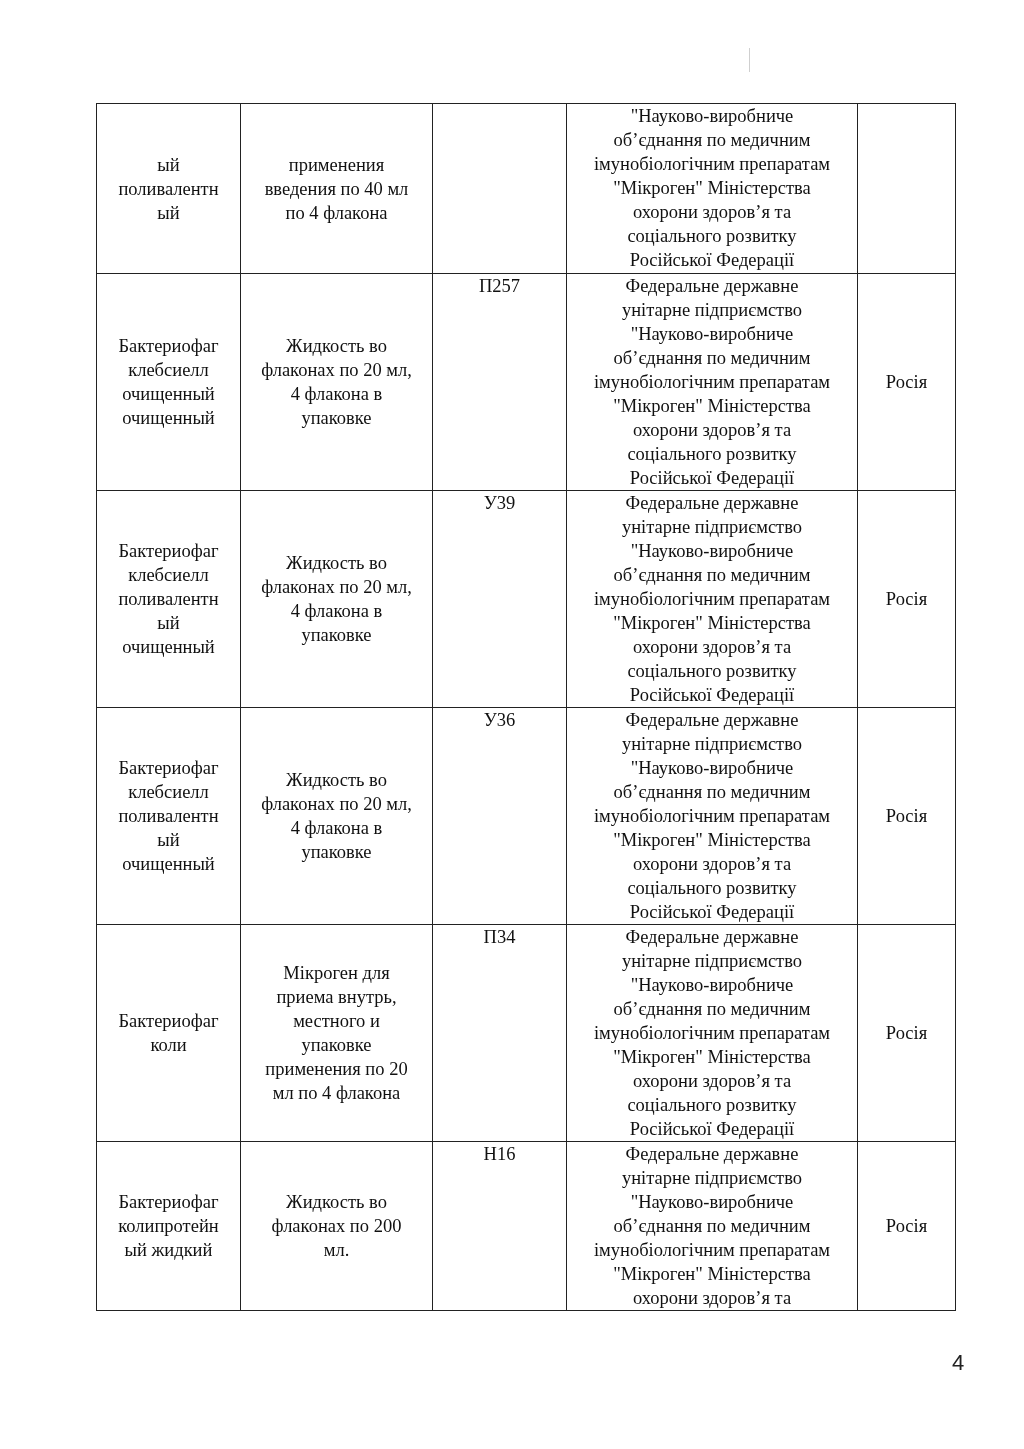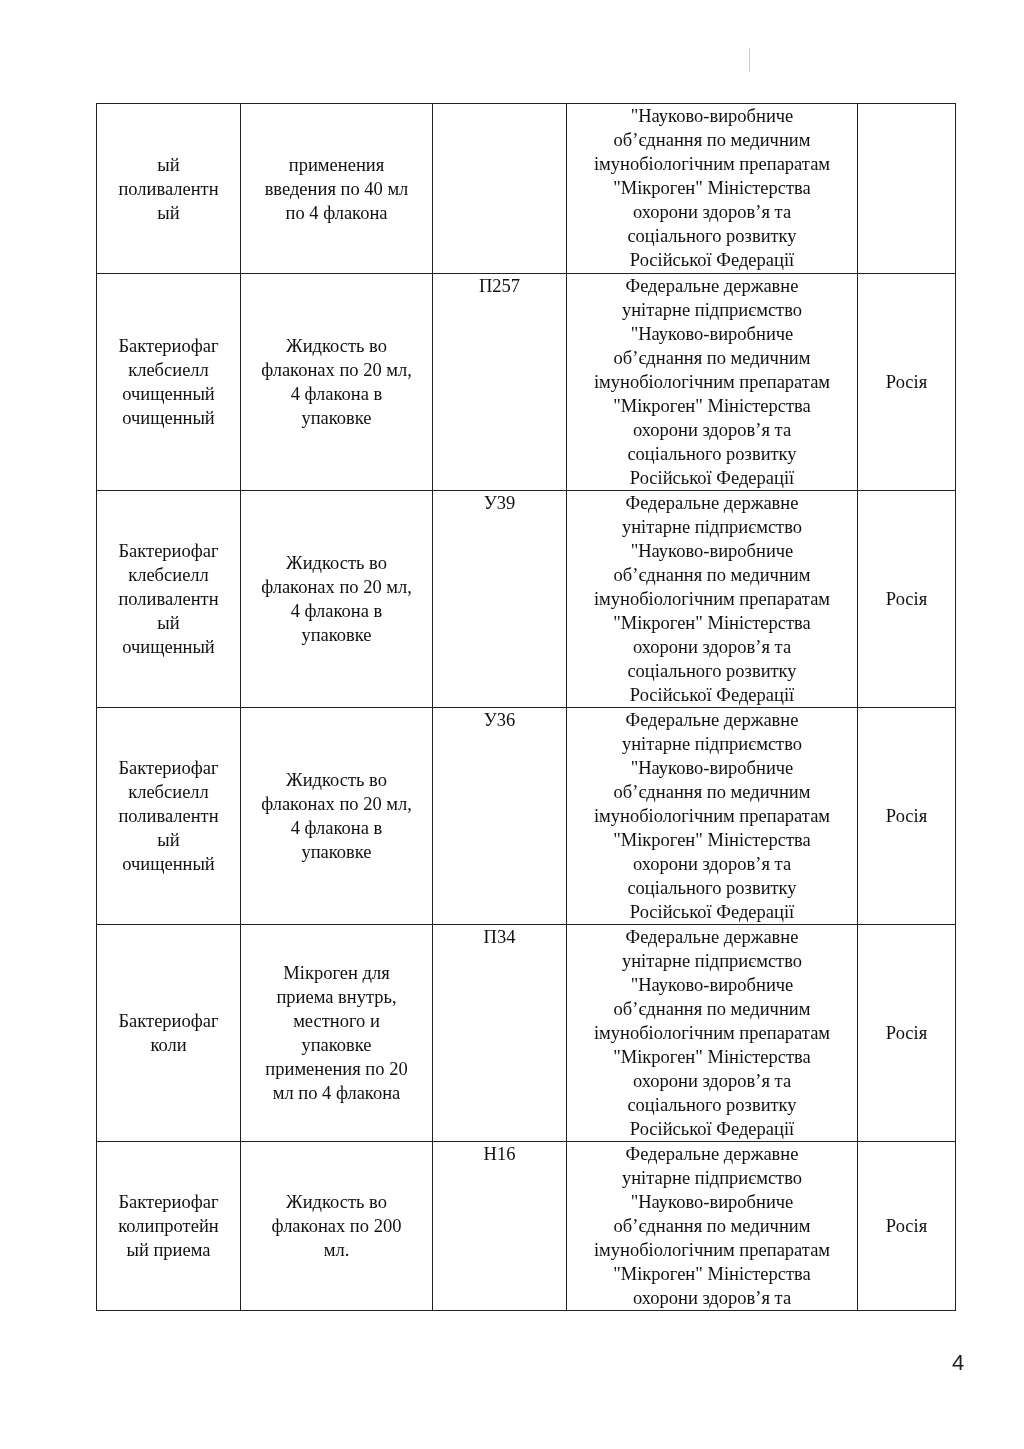--- a/index.html
+++ b/index.html
@@ -212,21 +212,21 @@
           <span class="line">охорони здоров’я та</span>
           <span class="line">соціального розвитку</span>
           <span class="line">Російської Федерації</span>
         </td>
         <td class="country">Росія</td>
       </tr>
       <tr style="height: 169px;">
         <td class="name">
           <span class="line">Бактериофаг</span>
           <span class="line">колипротейн</span>
-          <span class="line">ый приема</span>
+          <span class="line">ый жидкий</span>
         </td>
         <td class="form">
           <span class="line">Жидкость во</span>
           <span class="line">флаконах по 200</span>
           <span class="line">мл.</span>
         </td>
         <td class="code">Н16</td>
         <td class="maker">
           <span class="line">Федеральне державне</span>
           <span class="line">унітарне підприємство</span>

